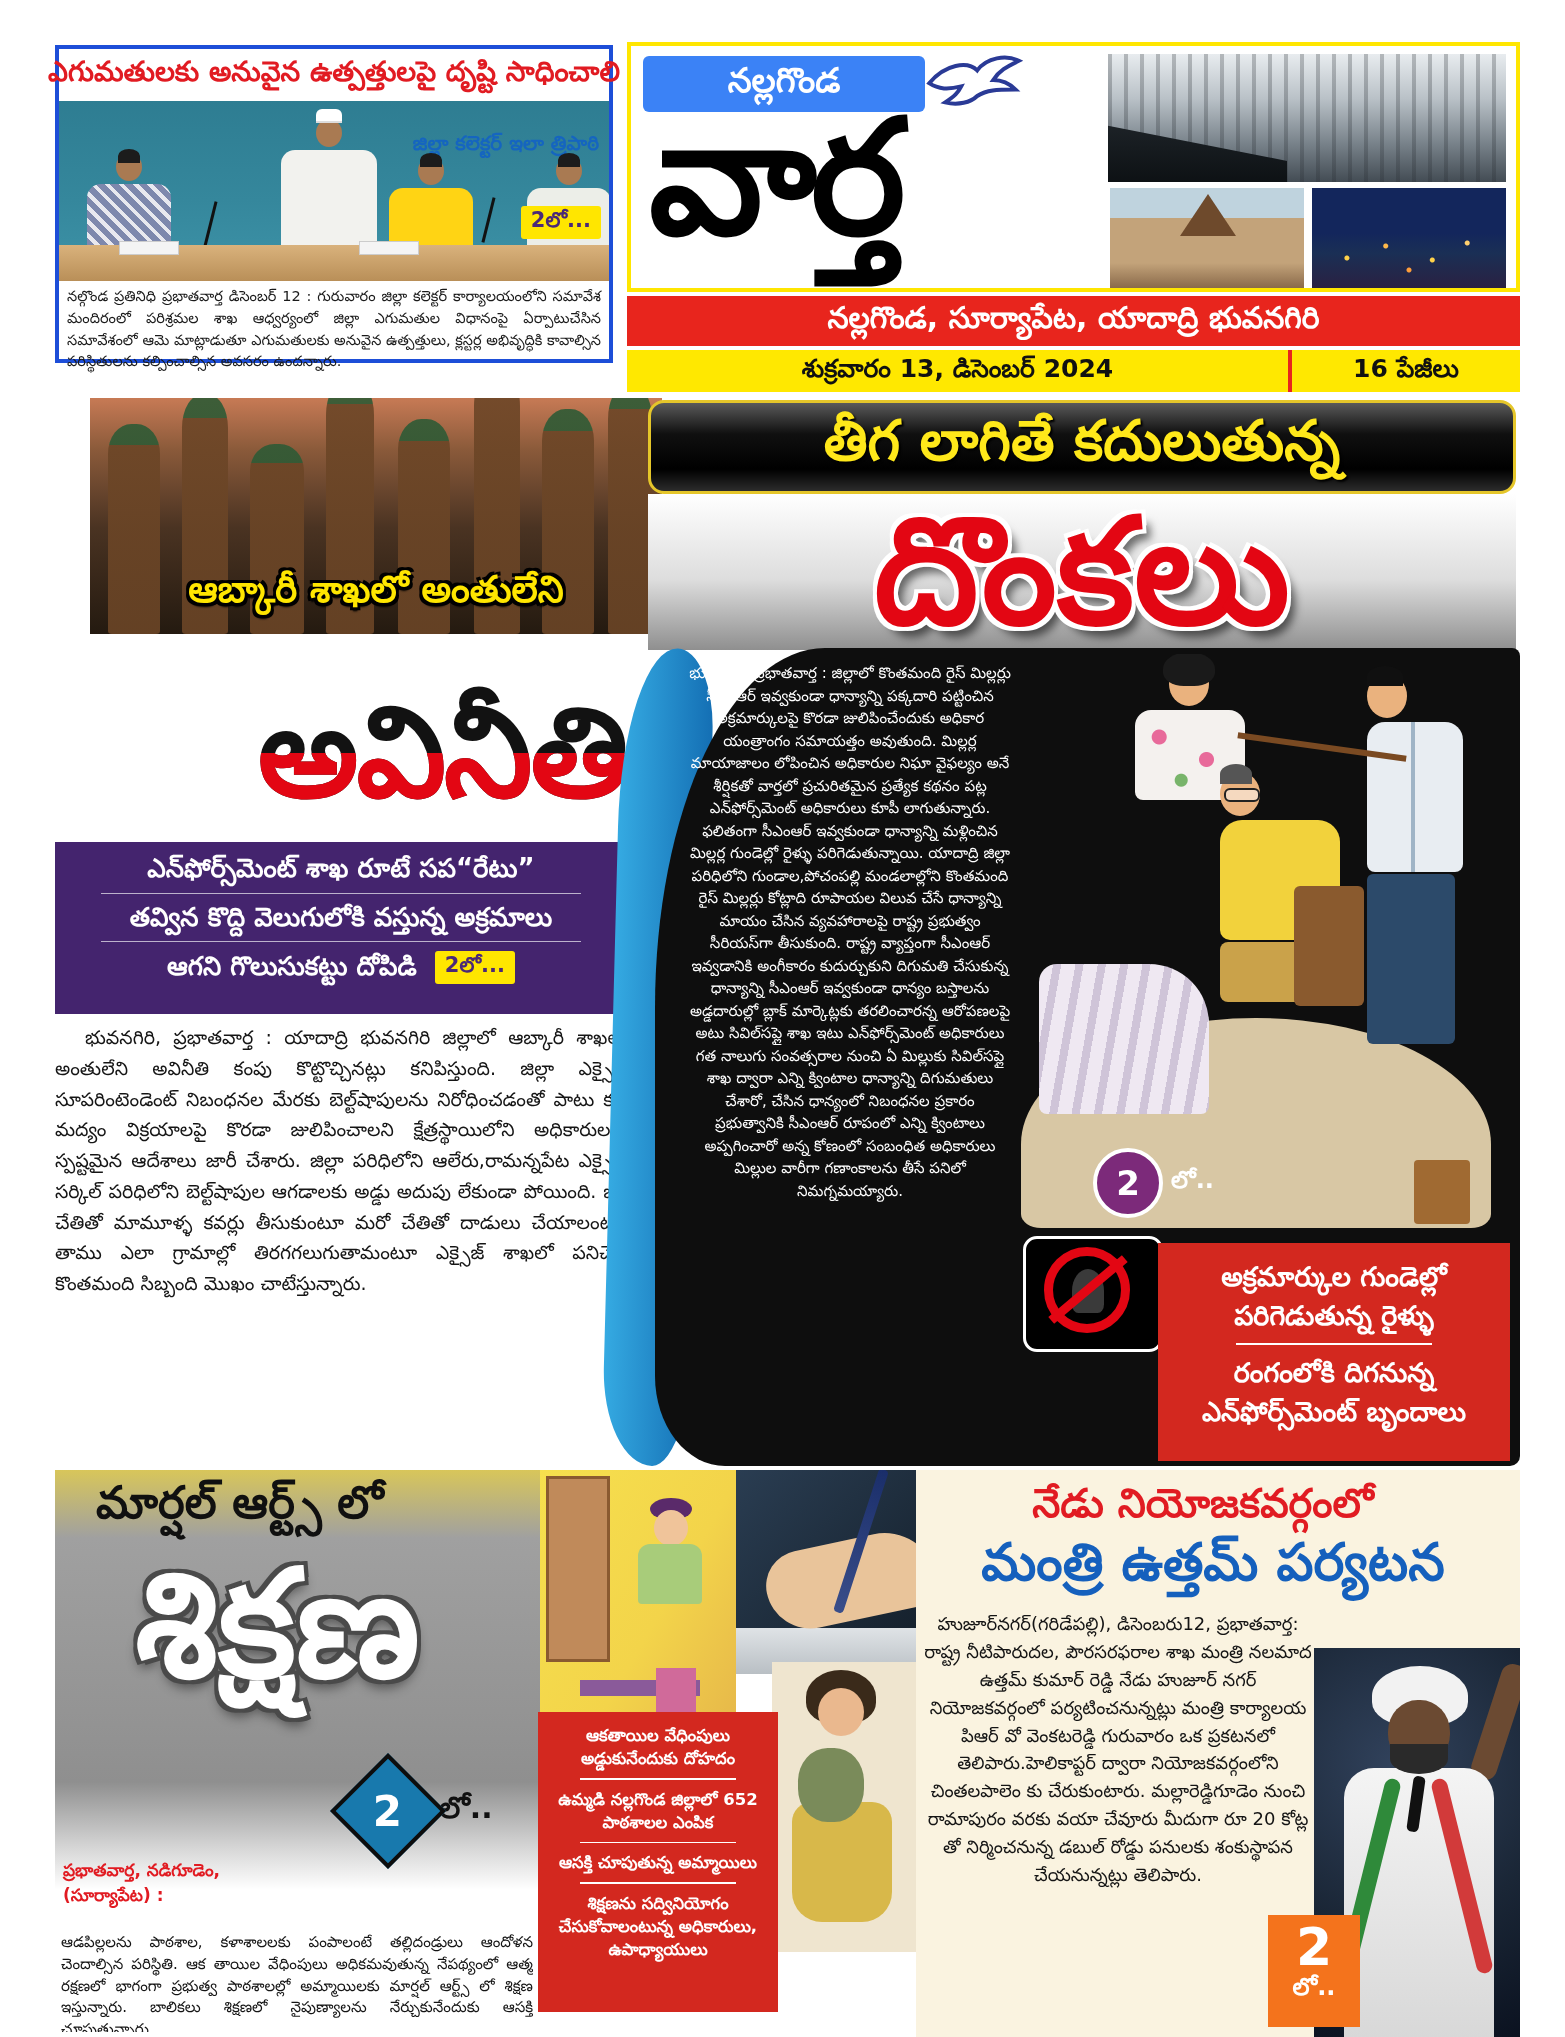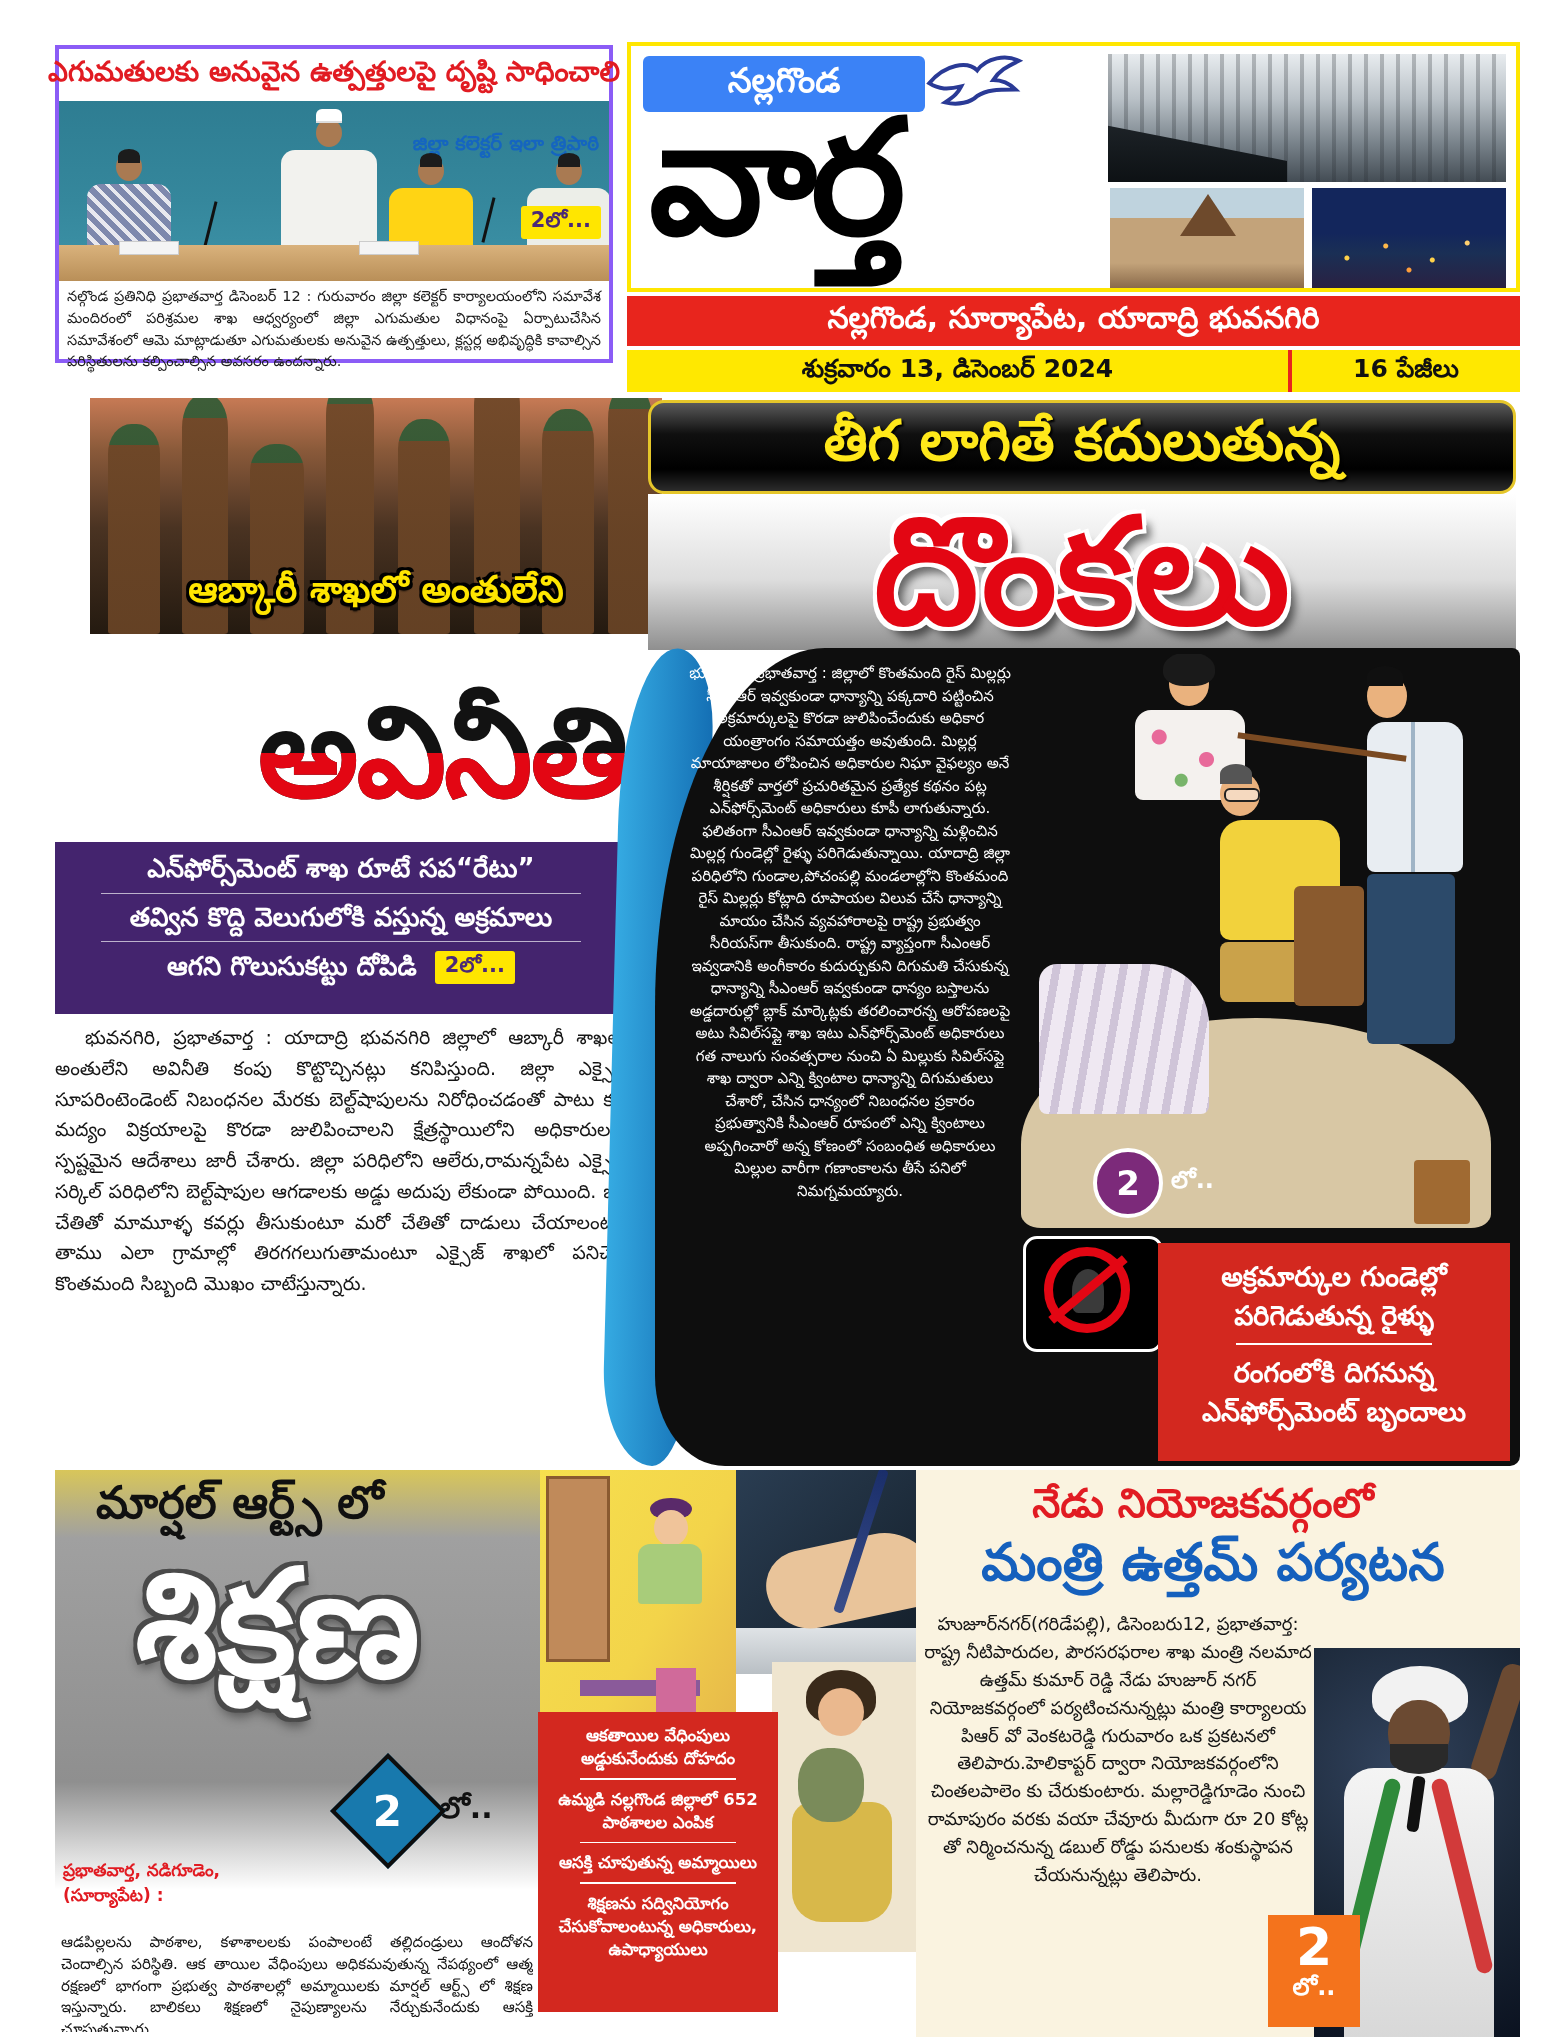--- a/index.html
+++ b/index.html
@@ -3,21 +3,21 @@
 <meta charset="utf-8">
 <title>వార్త</title>
 <style>
   html,body{margin:0;padding:0;background:#e8e8e8;}
   .page{position:relative;width:1565px;height:2037px;background:#fff;overflow:hidden;
         font-family:"DejaVu Sans","Liberation Sans",sans-serif;}
   .abs{position:absolute;}
   .ovh{overflow:hidden;}
 
   
-  .tl-box{left:55px;top:45px;width:558px;height:318px;border:4px solid #8b5cf6;background:#fff;box-sizing:border-box;}
+  .tl-box{left:55px;top:45px;width:558px;height:318px;border:4px solid #1d4ed8;background:#fff;box-sizing:border-box;}
   .tl-head{height:52px;display:flex;align-items:center;justify-content:center;
            color:#e11b22;font-weight:bold;font-size:28px;white-space:nowrap;}
   .tl-photo{position:relative;height:180px;background:linear-gradient(180deg,#2e7d92 0%,#35879c 55%,#3d93a8 100%);overflow:hidden;}
   .tl-table{position:absolute;left:0;right:0;bottom:0;height:36px;background:linear-gradient(180deg,#d9b27c,#b98f58);}
   .paper{position:absolute;bottom:26px;width:58px;height:12px;background:#f4f4f4;border:1px solid #ccc;}
   .person{position:absolute;}
   .head{width:26px;height:28px;border-radius:50%;background:#a97a52;margin:0 auto;position:relative;}
   .hair{position:absolute;top:-4px;left:2px;right:2px;height:14px;border-radius:50% 50% 0 0;background:#1c1c1c;}
   .torso{width:84px;height:62px;border-radius:14px 14px 0 0;margin-top:3px;}
   .cap{position:absolute;top:-10px;left:0;right:0;height:12px;background:#fff;border-radius:6px 6px 0 0;border-bottom:2px solid #ddd;}

